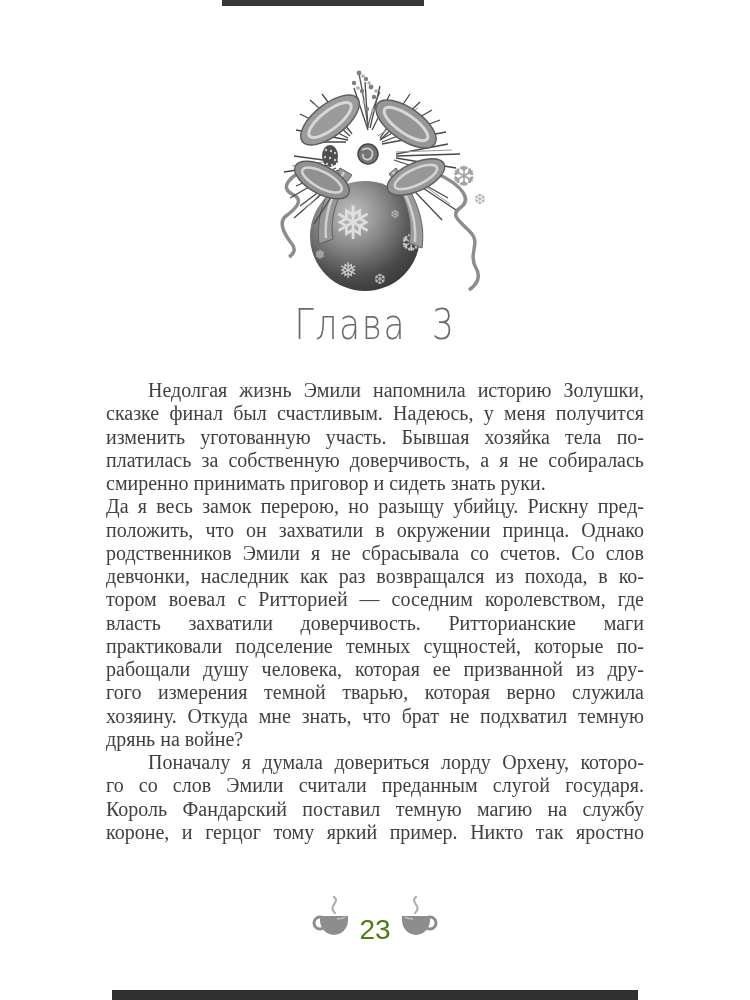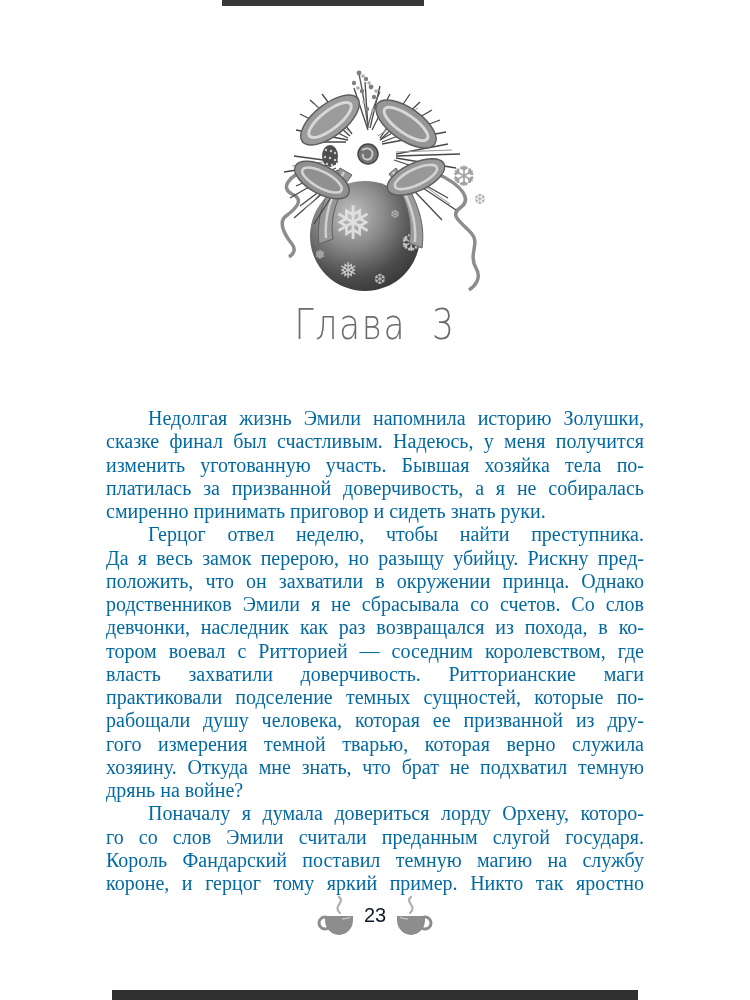--- a/index.html
+++ b/index.html
@@ -30,39 +30,38 @@
     letter-spacing: 2px;
     word-spacing: 16px;
     transform: scaleX(0.82);
   }
 
   
   .body-text {
     position: absolute; left: 106px; top: 379px; width: 538px;
     font-size: 20px;
     line-height: 23.25px;
-    color: #0369a1;
-    margin-top: 28px;
+    color: #404040;
   }
   .line { text-align: justify; text-align-last: justify; white-space: nowrap; }
   .line { white-space: normal; }
   .line.indent { text-indent: 42px; }
   .line.last { text-align-last: left; }
 
   
   .footer {
     position: absolute; left: 0; right: 0; top: 893px;
     display: flex; justify-content: center; align-items: flex-start;
     gap: 8px;
   }
   .page-number {
     font-family: "Liberation Sans", sans-serif;
-    font-size: 20px;
-    color: #0f172a;
-    margin-top: 11px;
+    font-size: 28px;
+    color: #4d7c0f;
+    margin-top: 21px;
   }
   .cup { width: 40px; height: 48px; }
 </style>
 </head>
 <body>
 
 <div class="bar bar-top"></div>
 
 <svg class="ornament" viewBox="0 0 220 240" aria-hidden="true">
   <defs>
@@ -218,23 +217,22 @@
     <text x="212" y="146" font-size="14" fill="#b3b3b3">❆</text>
   </g>
 </svg>
 
 <div class="chapter-title">Глава 3</div>
 
 <div class="body-text">
     <div class="line indent">Недолгая жизнь Эмили напомнила историю Золушки,</div>
     <div class="line">сказке финал был счастливым. Надеюсь, у меня получится</div>
     <div class="line">изменить уготованную участь. Бывшая хозяйка тела по-</div>
-    <div class="line">платилась за призванной доверчивость, а я не собиралась</div>
+    <div class="line">платилась за собственную доверчивость, а я не собиралась</div>
     <div class="line last">смиренно принимать приговор и сидеть знать руки.</div>
-    <div class="line indent">Герцог отвел неделю, чтобы найти преступника.</div>
     <div class="line">Да я весь замок перерою, но разыщу убийцу. Рискну пред-</div>
     <div class="line">положить, что он захватили в окружении принца. Однако</div>
     <div class="line">родственников Эмили я не сбрасывала со счетов. Со слов</div>
     <div class="line">девчонки, наследник как раз возвращался из похода, в ко-</div>
     <div class="line">тором воевал с Ритторией — соседним королевством, где</div>
     <div class="line">власть захватили доверчивость. Ритторианские маги</div>
     <div class="line">практиковали подселение темных сущностей, которые по-</div>
     <div class="line">рабощали душу человека, которая ее призванной из дру-</div>
     <div class="line">гого измерения темной тварью, которая верно служила</div>
     <div class="line">хозяину. Откуда мне знать, что брат не подхватил темную</div>

